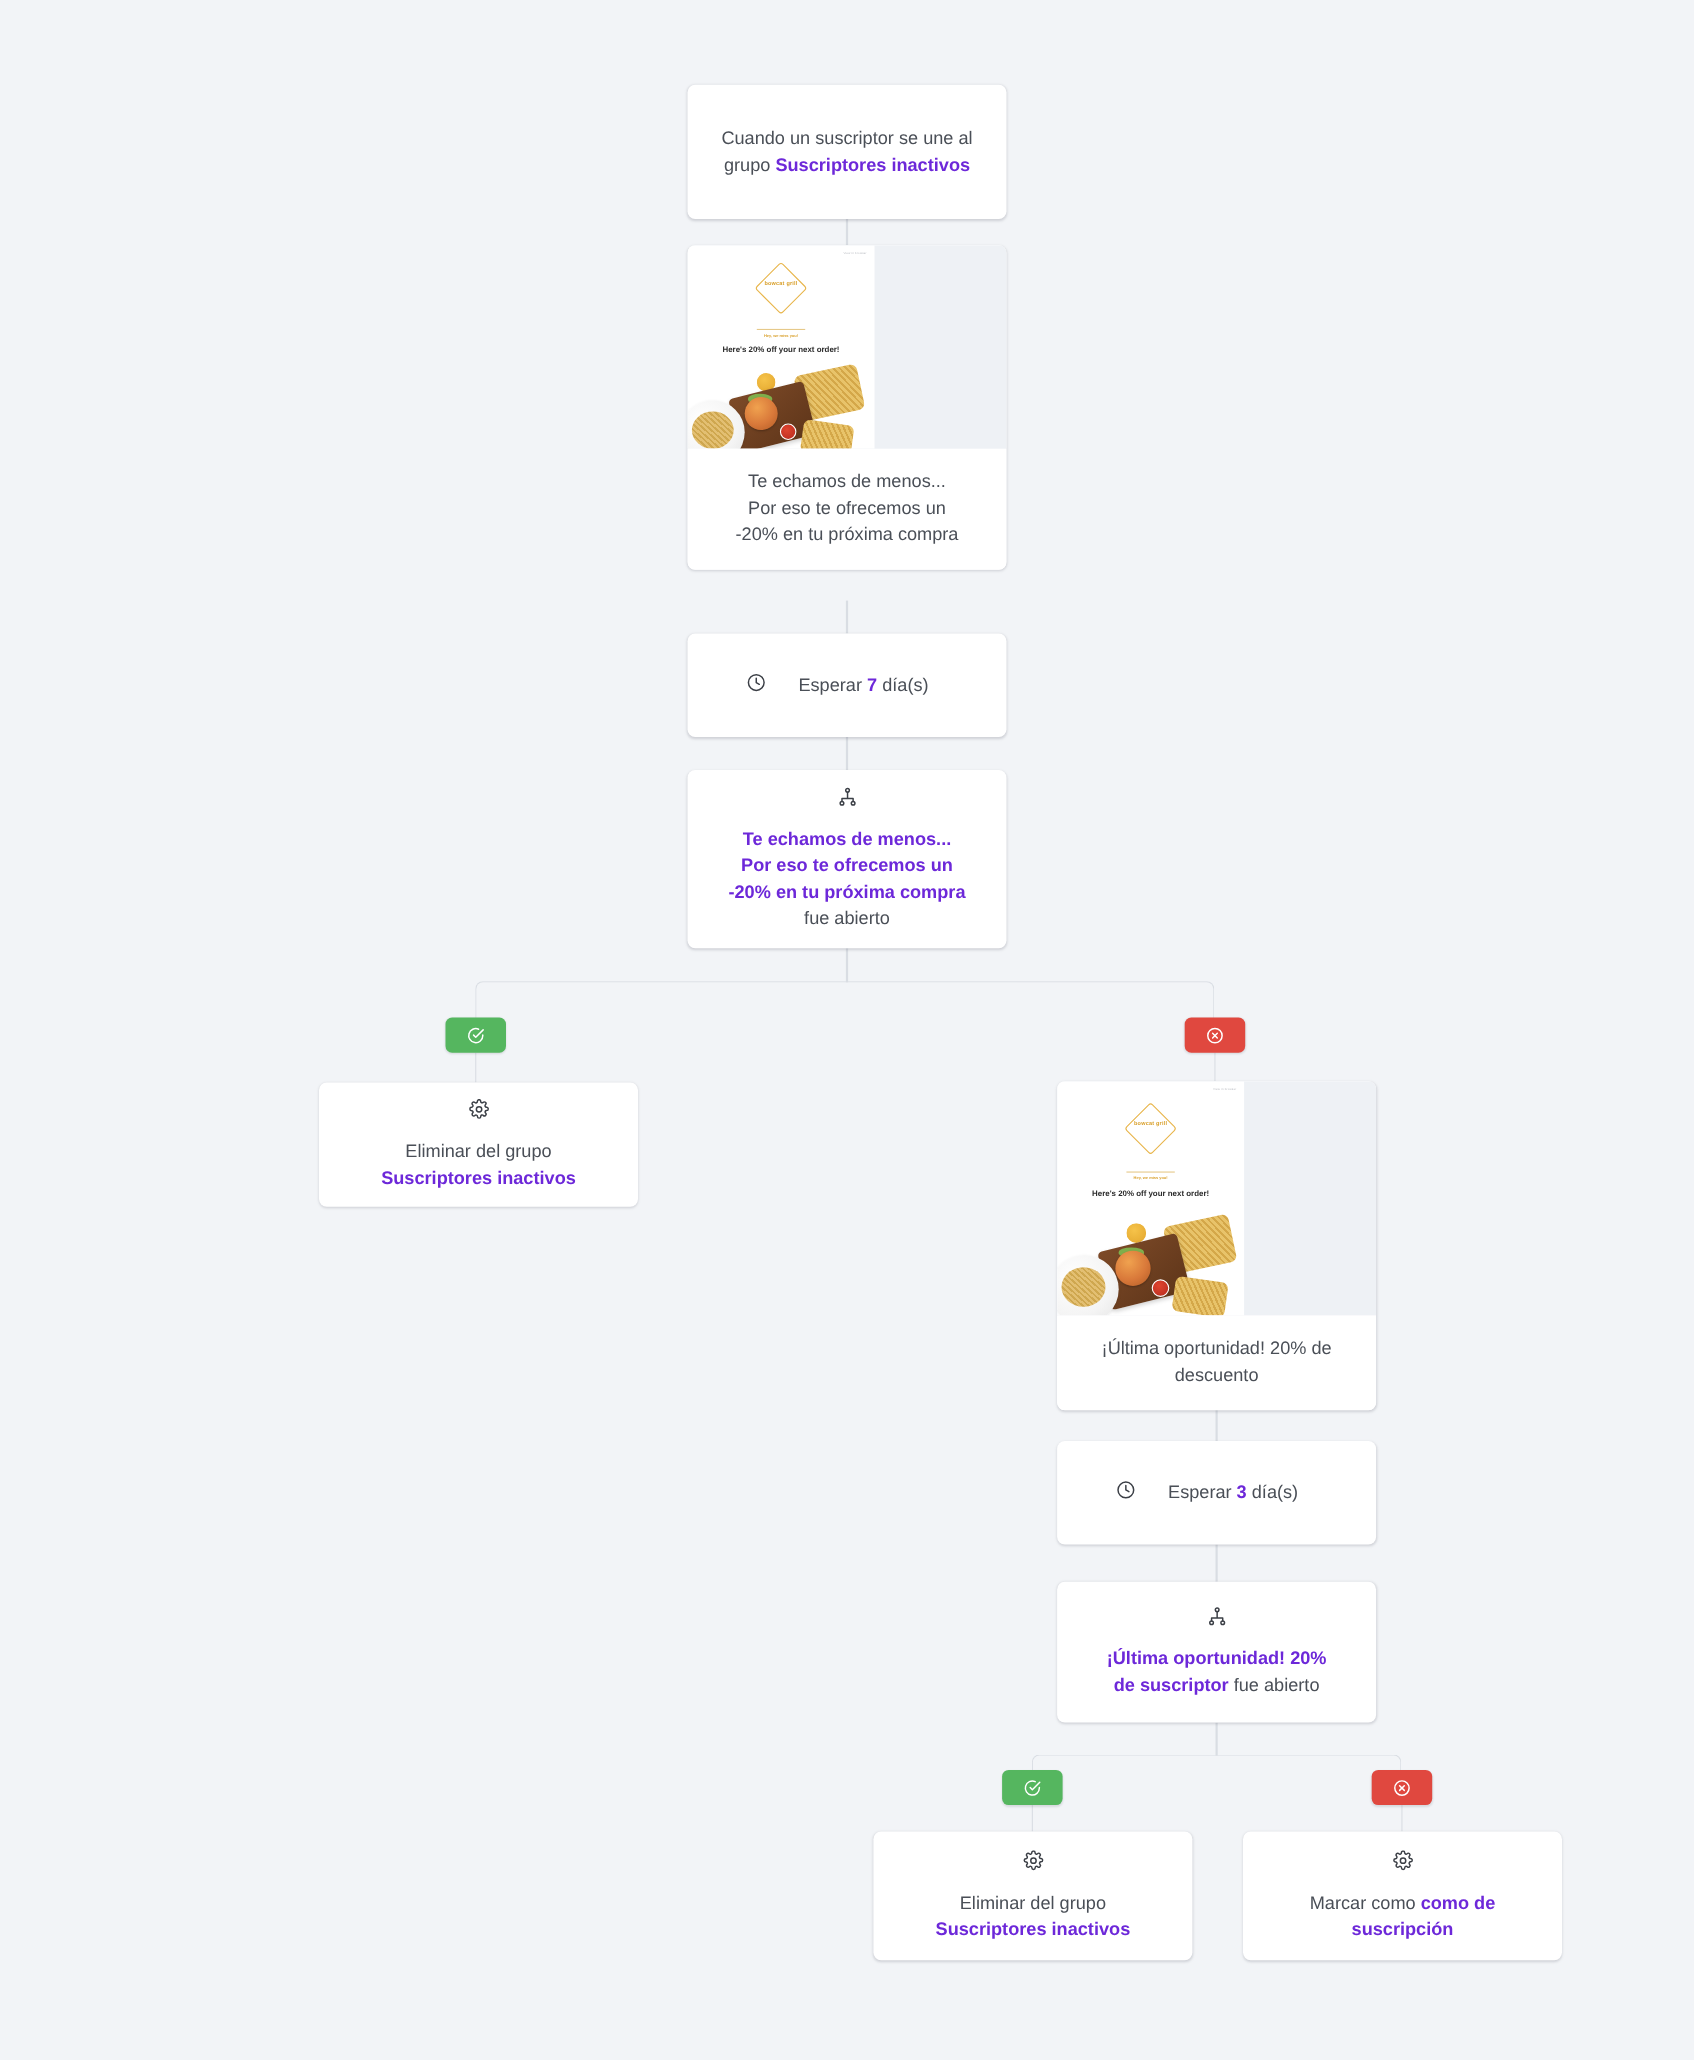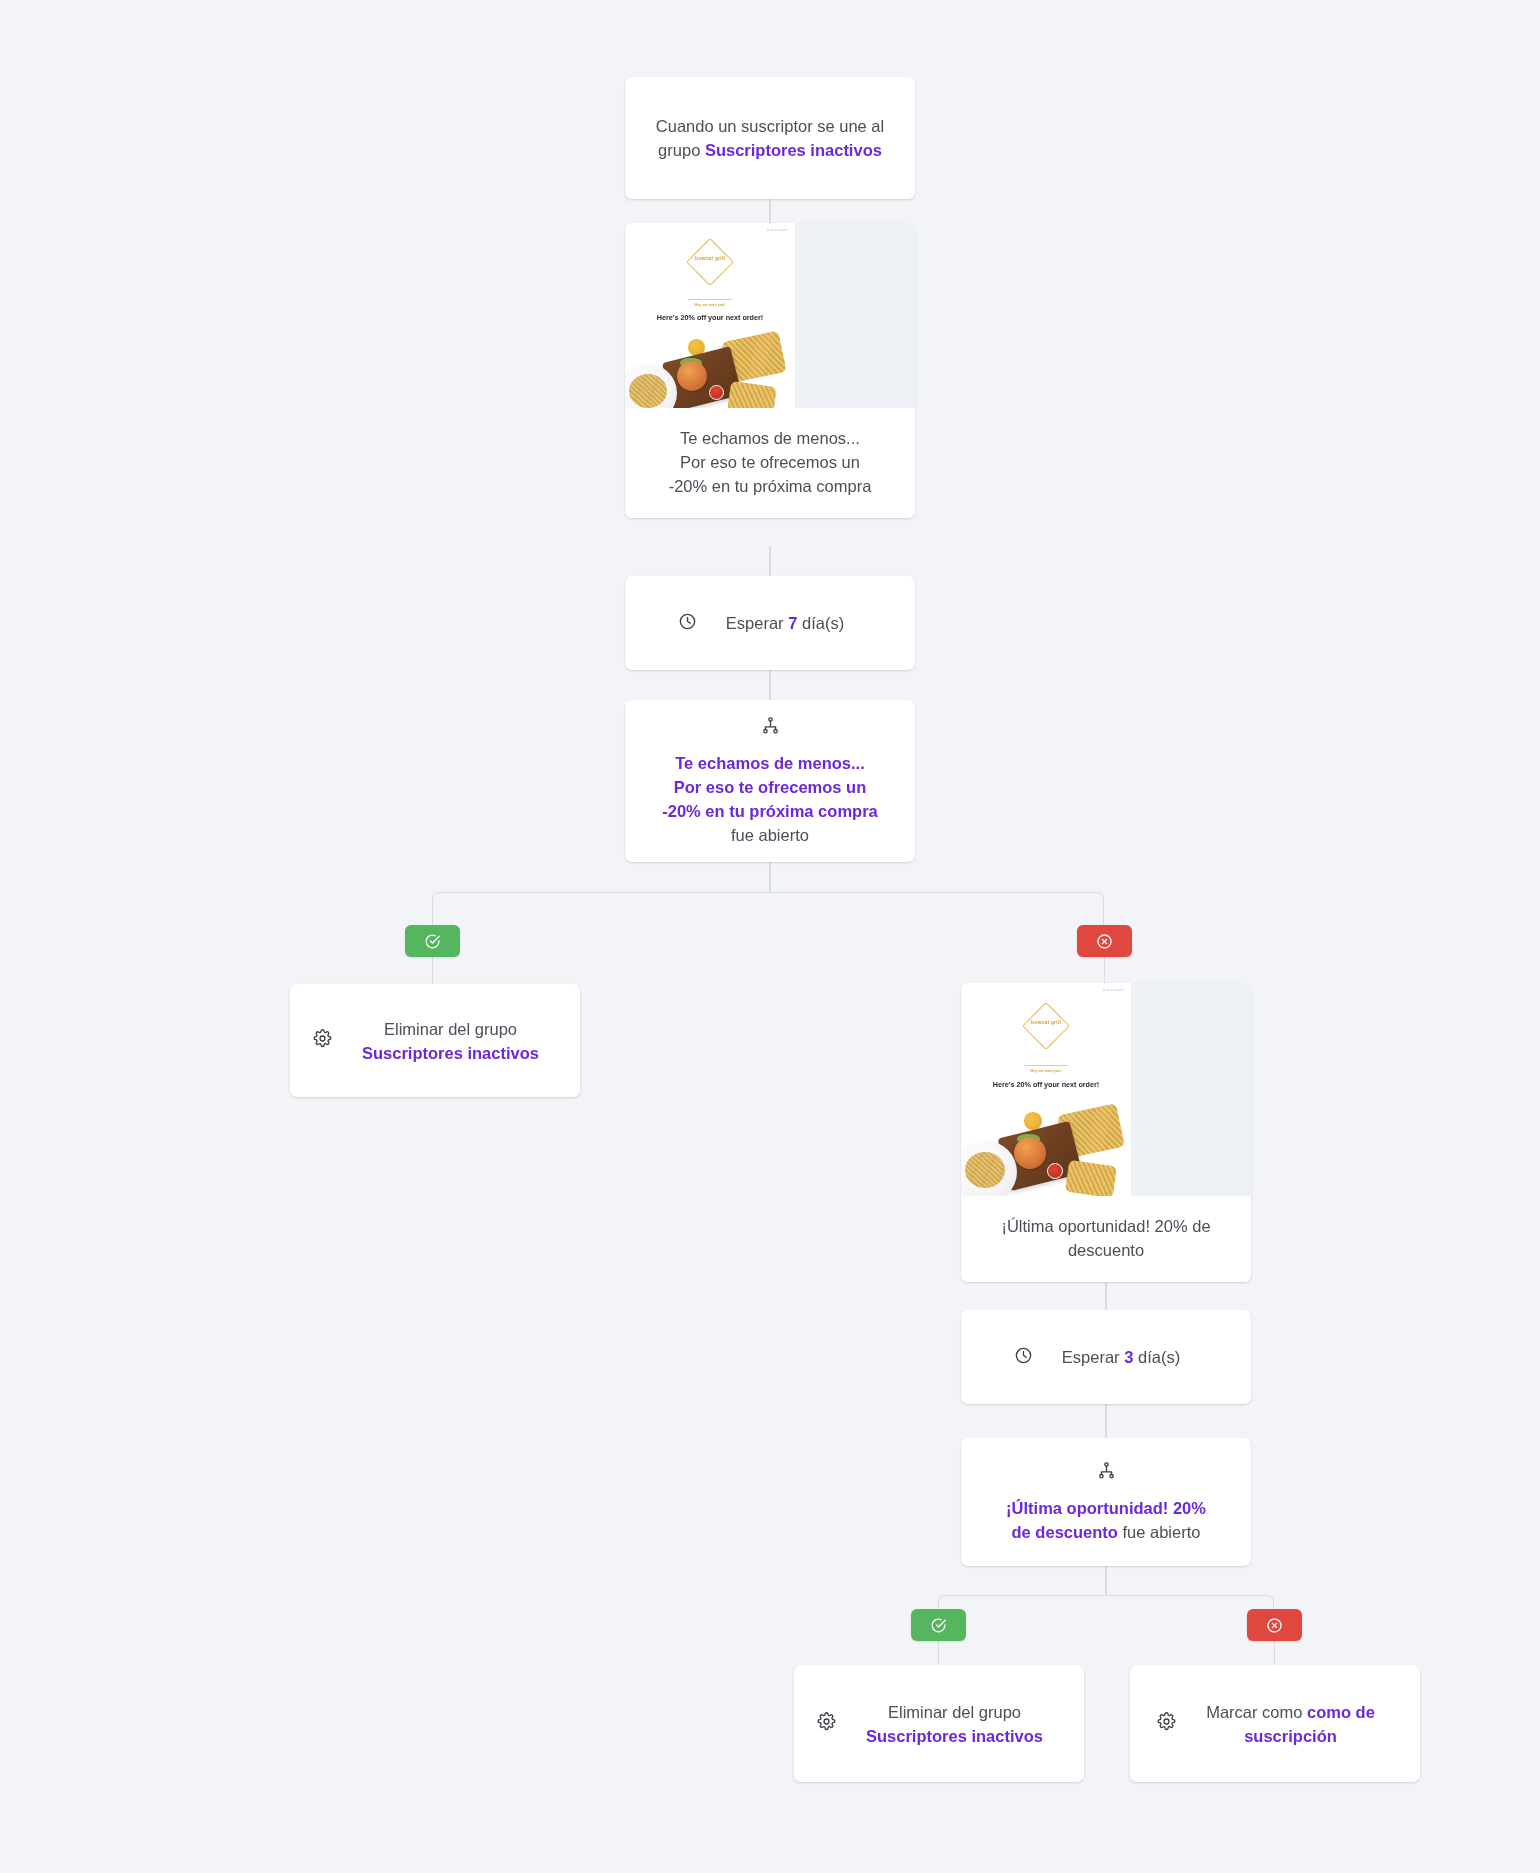--- a/index.html
+++ b/index.html
@@ -177,21 +177,21 @@
   .condition-node {
     display: flex; flex-direction: column;
     align-items: center; justify-content: center;
     gap: 12px;
   }
   #condition-node-1 { left: 625px; top: 700px; width: 290px; height: 162px; }
   #condition-node-2 { left: 961px; top: 1438px; width: 290px; height: 128px; }
 
   
   .action-node {
-    display: flex; flex-direction: row;
+    display: flex; flex-direction: column;
     align-items: center; justify-content: center;
     gap: 12px;
   }
   #action-node-1 { left: 290px; top: 984px; width: 290px; height: 113px; }
   #action-node-2 { left: 794px; top: 1665px; width: 290px; height: 117px; }
   #action-node-3 { left: 1130px; top: 1665px; width: 290px; height: 117px; }
 
   .icon { color: #3b3f46; display: block; }
 
   
@@ -401,21 +401,21 @@
     <span class="icon">
       <svg width="19" height="19" viewBox="0 0 24 24" fill="none" stroke="currentColor" stroke-width="1.7" stroke-linecap="round" stroke-linejoin="round">
         <circle cx="12" cy="4.4" r="2.1"></circle>
         <circle cx="5.6" cy="19.2" r="2.1"></circle>
         <circle cx="18.4" cy="19.2" r="2.1"></circle>
         <path d="M12 6.5v4.4M5.6 17.1v-3.3h12.8v3.3M12 10.9v2.9"></path>
       </svg>
     </span>
     <div class="node-text">
       <b>¡Última oportunidad! 20%</b><br>
-      <b>de descuento</b><span> fue abierto</span>
+      <b>de suscriptor</b><span> fue abierto</span>
     </div>
   </div>
 
   <div class="badge yes" id="badge-yes-2">
     <span>
       <svg width="17" height="17" viewBox="0 0 24 24" fill="none" stroke="#ffffff" stroke-width="1.9" stroke-linecap="round" stroke-linejoin="round">
         <path d="M21 11.2V12a9 9 0 1 1-5.3-8.2"></path>
           <polyline points="21.5 4.6 12 14.1 9.2 11.3"></polyline>
       </svg>
     </span>

